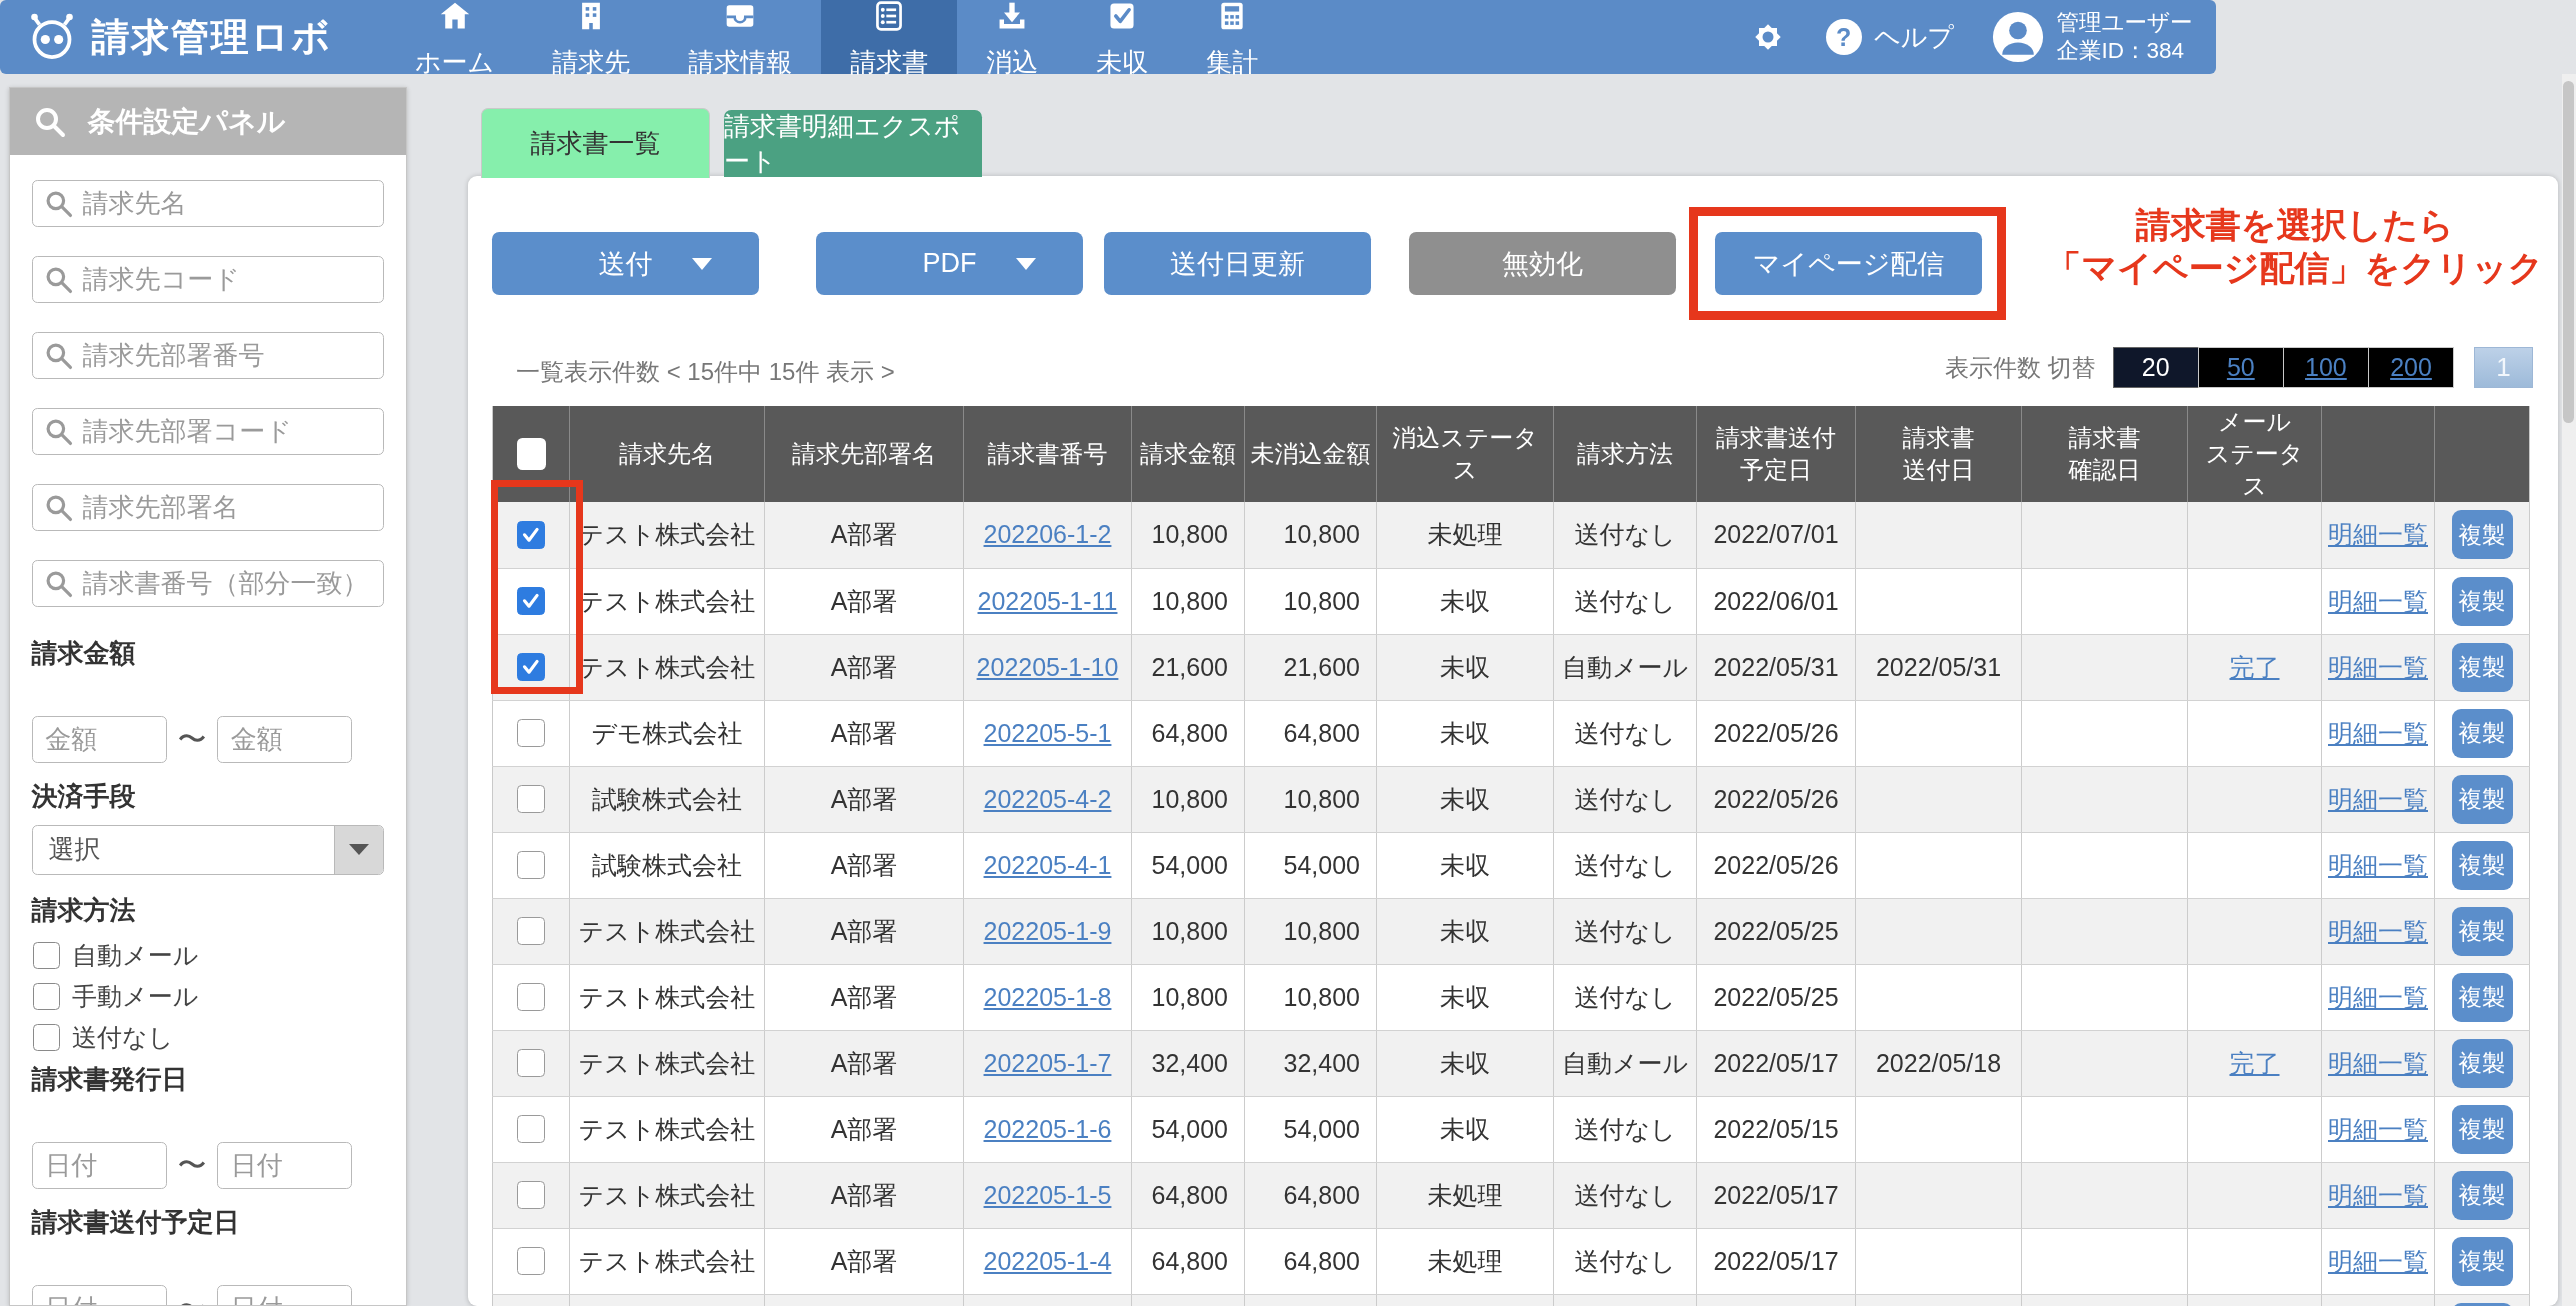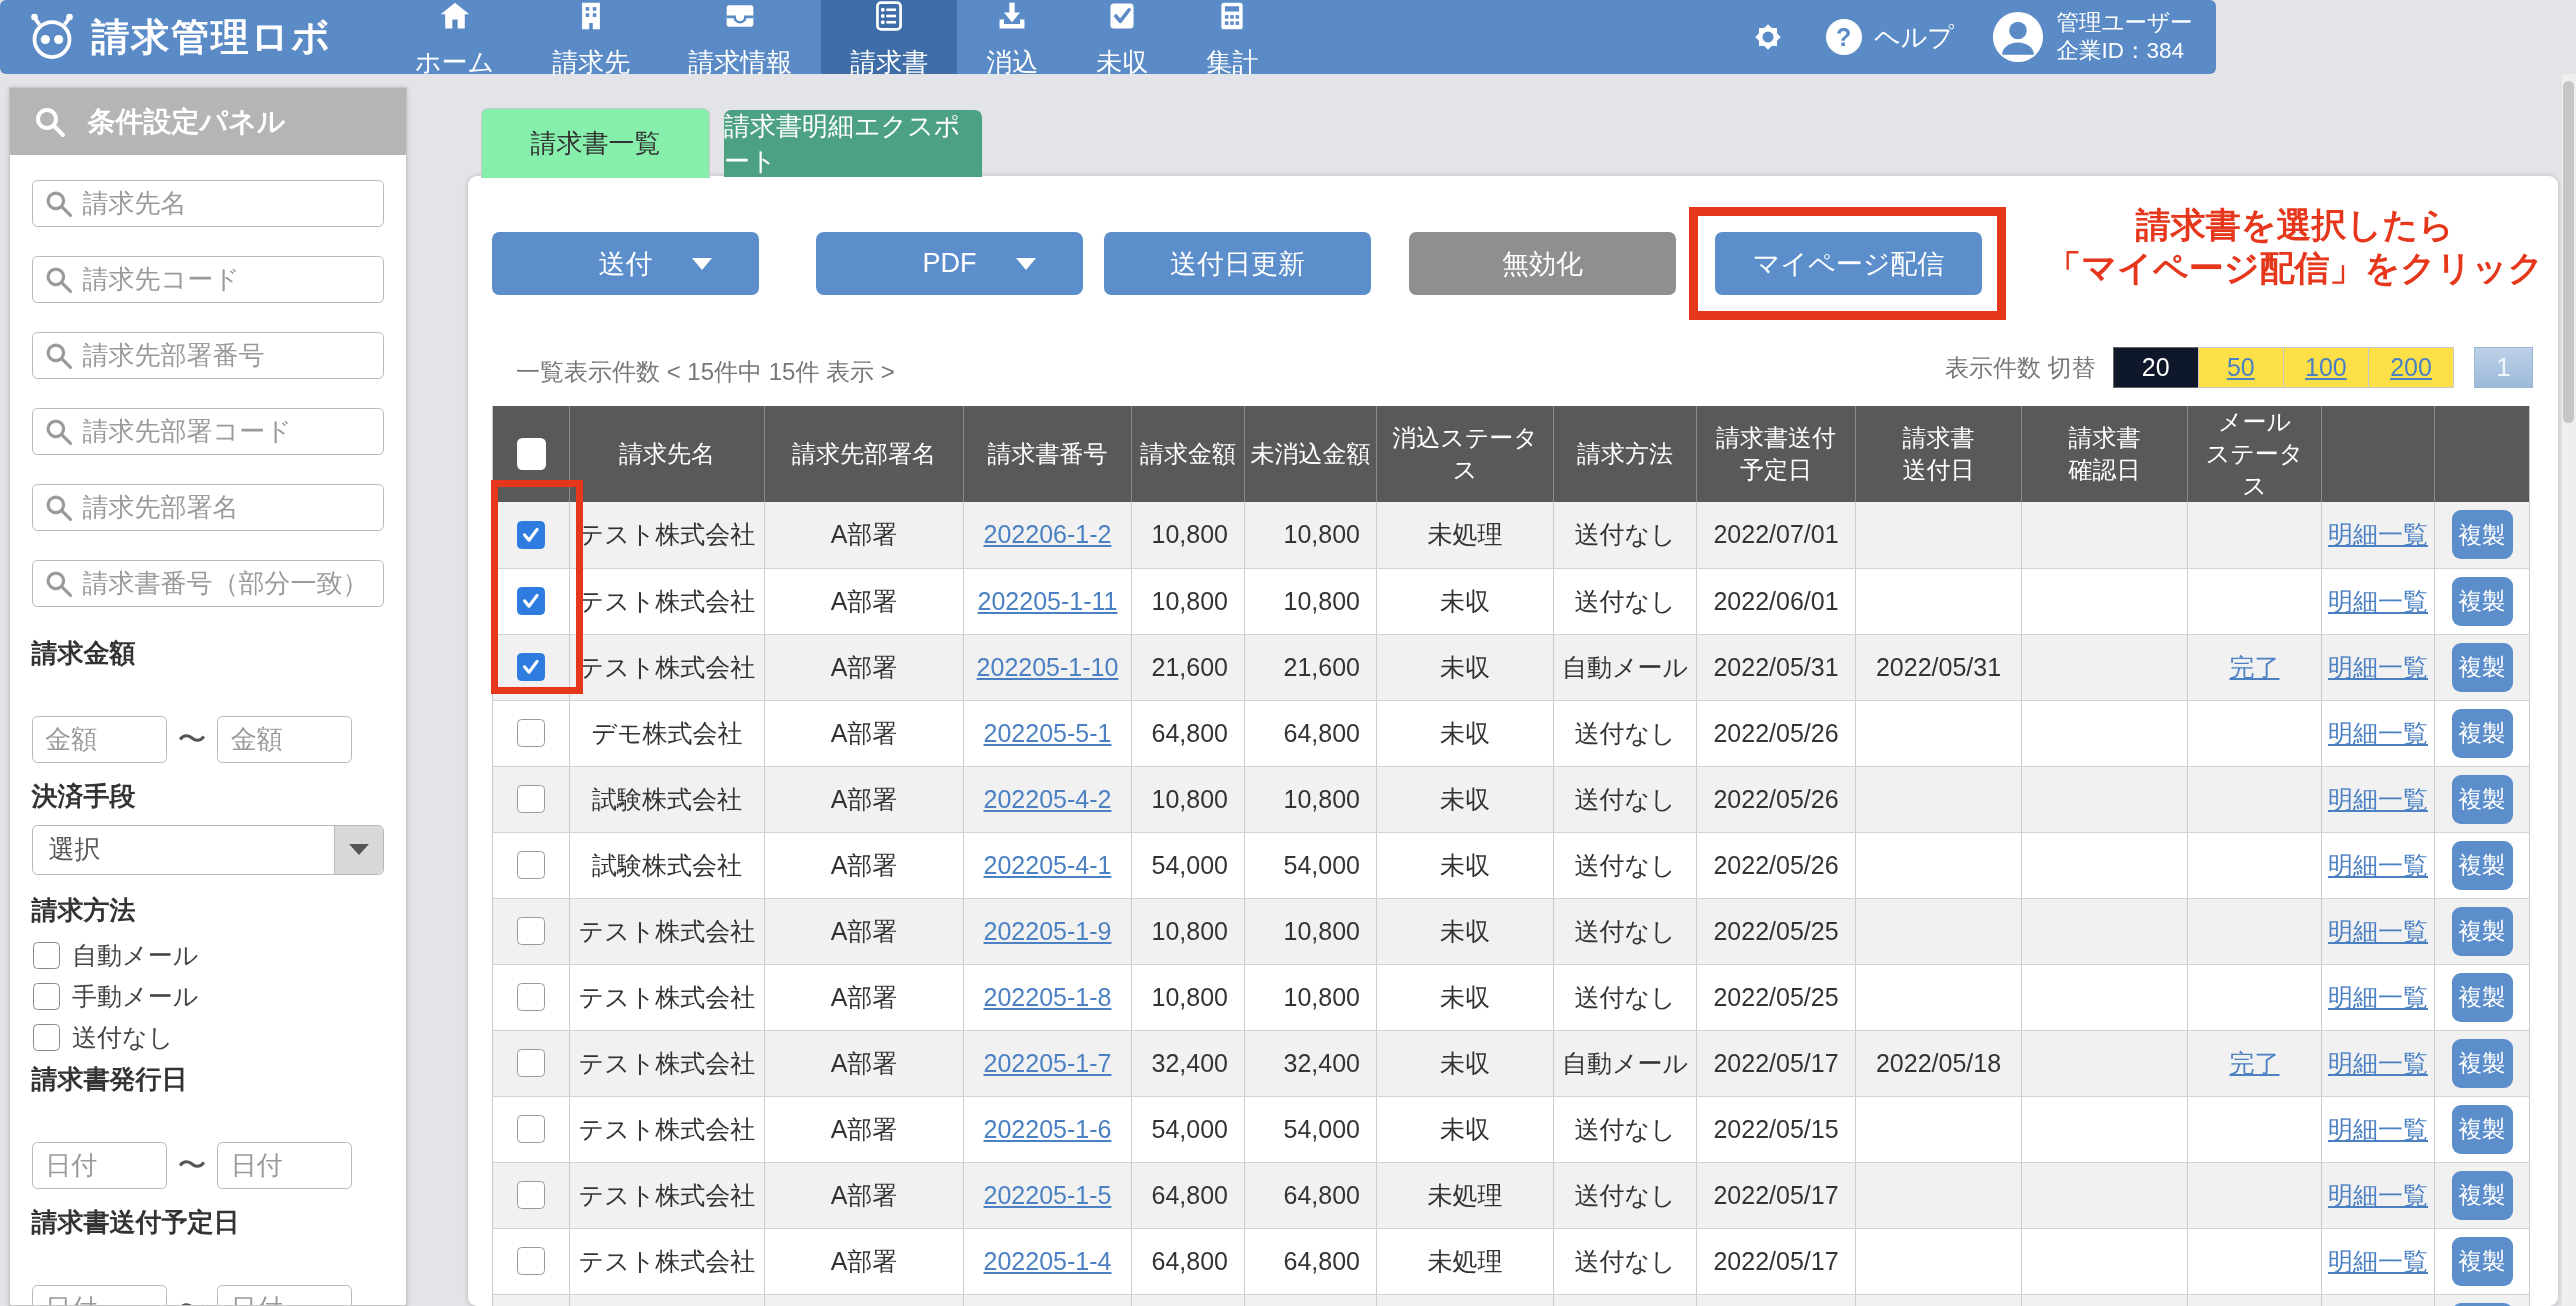--- a/index.html
+++ b/index.html
@@ -77,21 +77,21 @@
     border-left:10px solid transparent;border-right:10px solid transparent;border-top:12.6px solid #fff;}
 
   .red-box1{position:absolute;left:1221px;top:31px;width:317px;height:113px;
     border:9px solid #e6371c;z-index:6;pointer-events:none;}
   .hint-right{position:absolute;right:14.4px;top:27px;text-align:center;color:#e6371c;
     font-size:35px;font-weight:bold;line-height:43px;z-index:6;white-space:nowrap;}
 
   .list-info{position:absolute;left:24px;top:180px;font-size:24px;color:#777;margin-left:24px;}
   .page-controls{position:absolute;right:25px;top:171px;display:flex;align-items:center;}
   .pc-label{font-size:24px;color:#777;margin-right:18px;white-space:nowrap;}
-  .size-box{height:41px;min-width:86px;padding:0 16px;border:0.9px solid #c9c9c9;background:#fde047;
+  .size-box{height:41px;min-width:86px;padding:0 16px;border:0.9px solid #c9c9c9;background:#000000;
     display:flex;align-items:center;justify-content:center;margin-left:-0.9px;cursor:pointer;}
   .size-box.active{background:#0f172a;border-color:#666;}
   .size-box.active span{color:#fff;text-decoration:none;}
   .size-box span{font-size:25px;color:#4b80c2;text-decoration:underline;}
   .page-box{width:59px;height:41px;margin-left:20px;border:0.9px solid #9db7d6;
     background:linear-gradient(#bdd1e8,#9dbad9);color:#f2f7fc;font-size:26px;
     display:flex;align-items:center;justify-content:center;cursor:pointer;}
 
   
   .table-wrap{position:absolute;left:24px;top:230px;width:2036px;}

